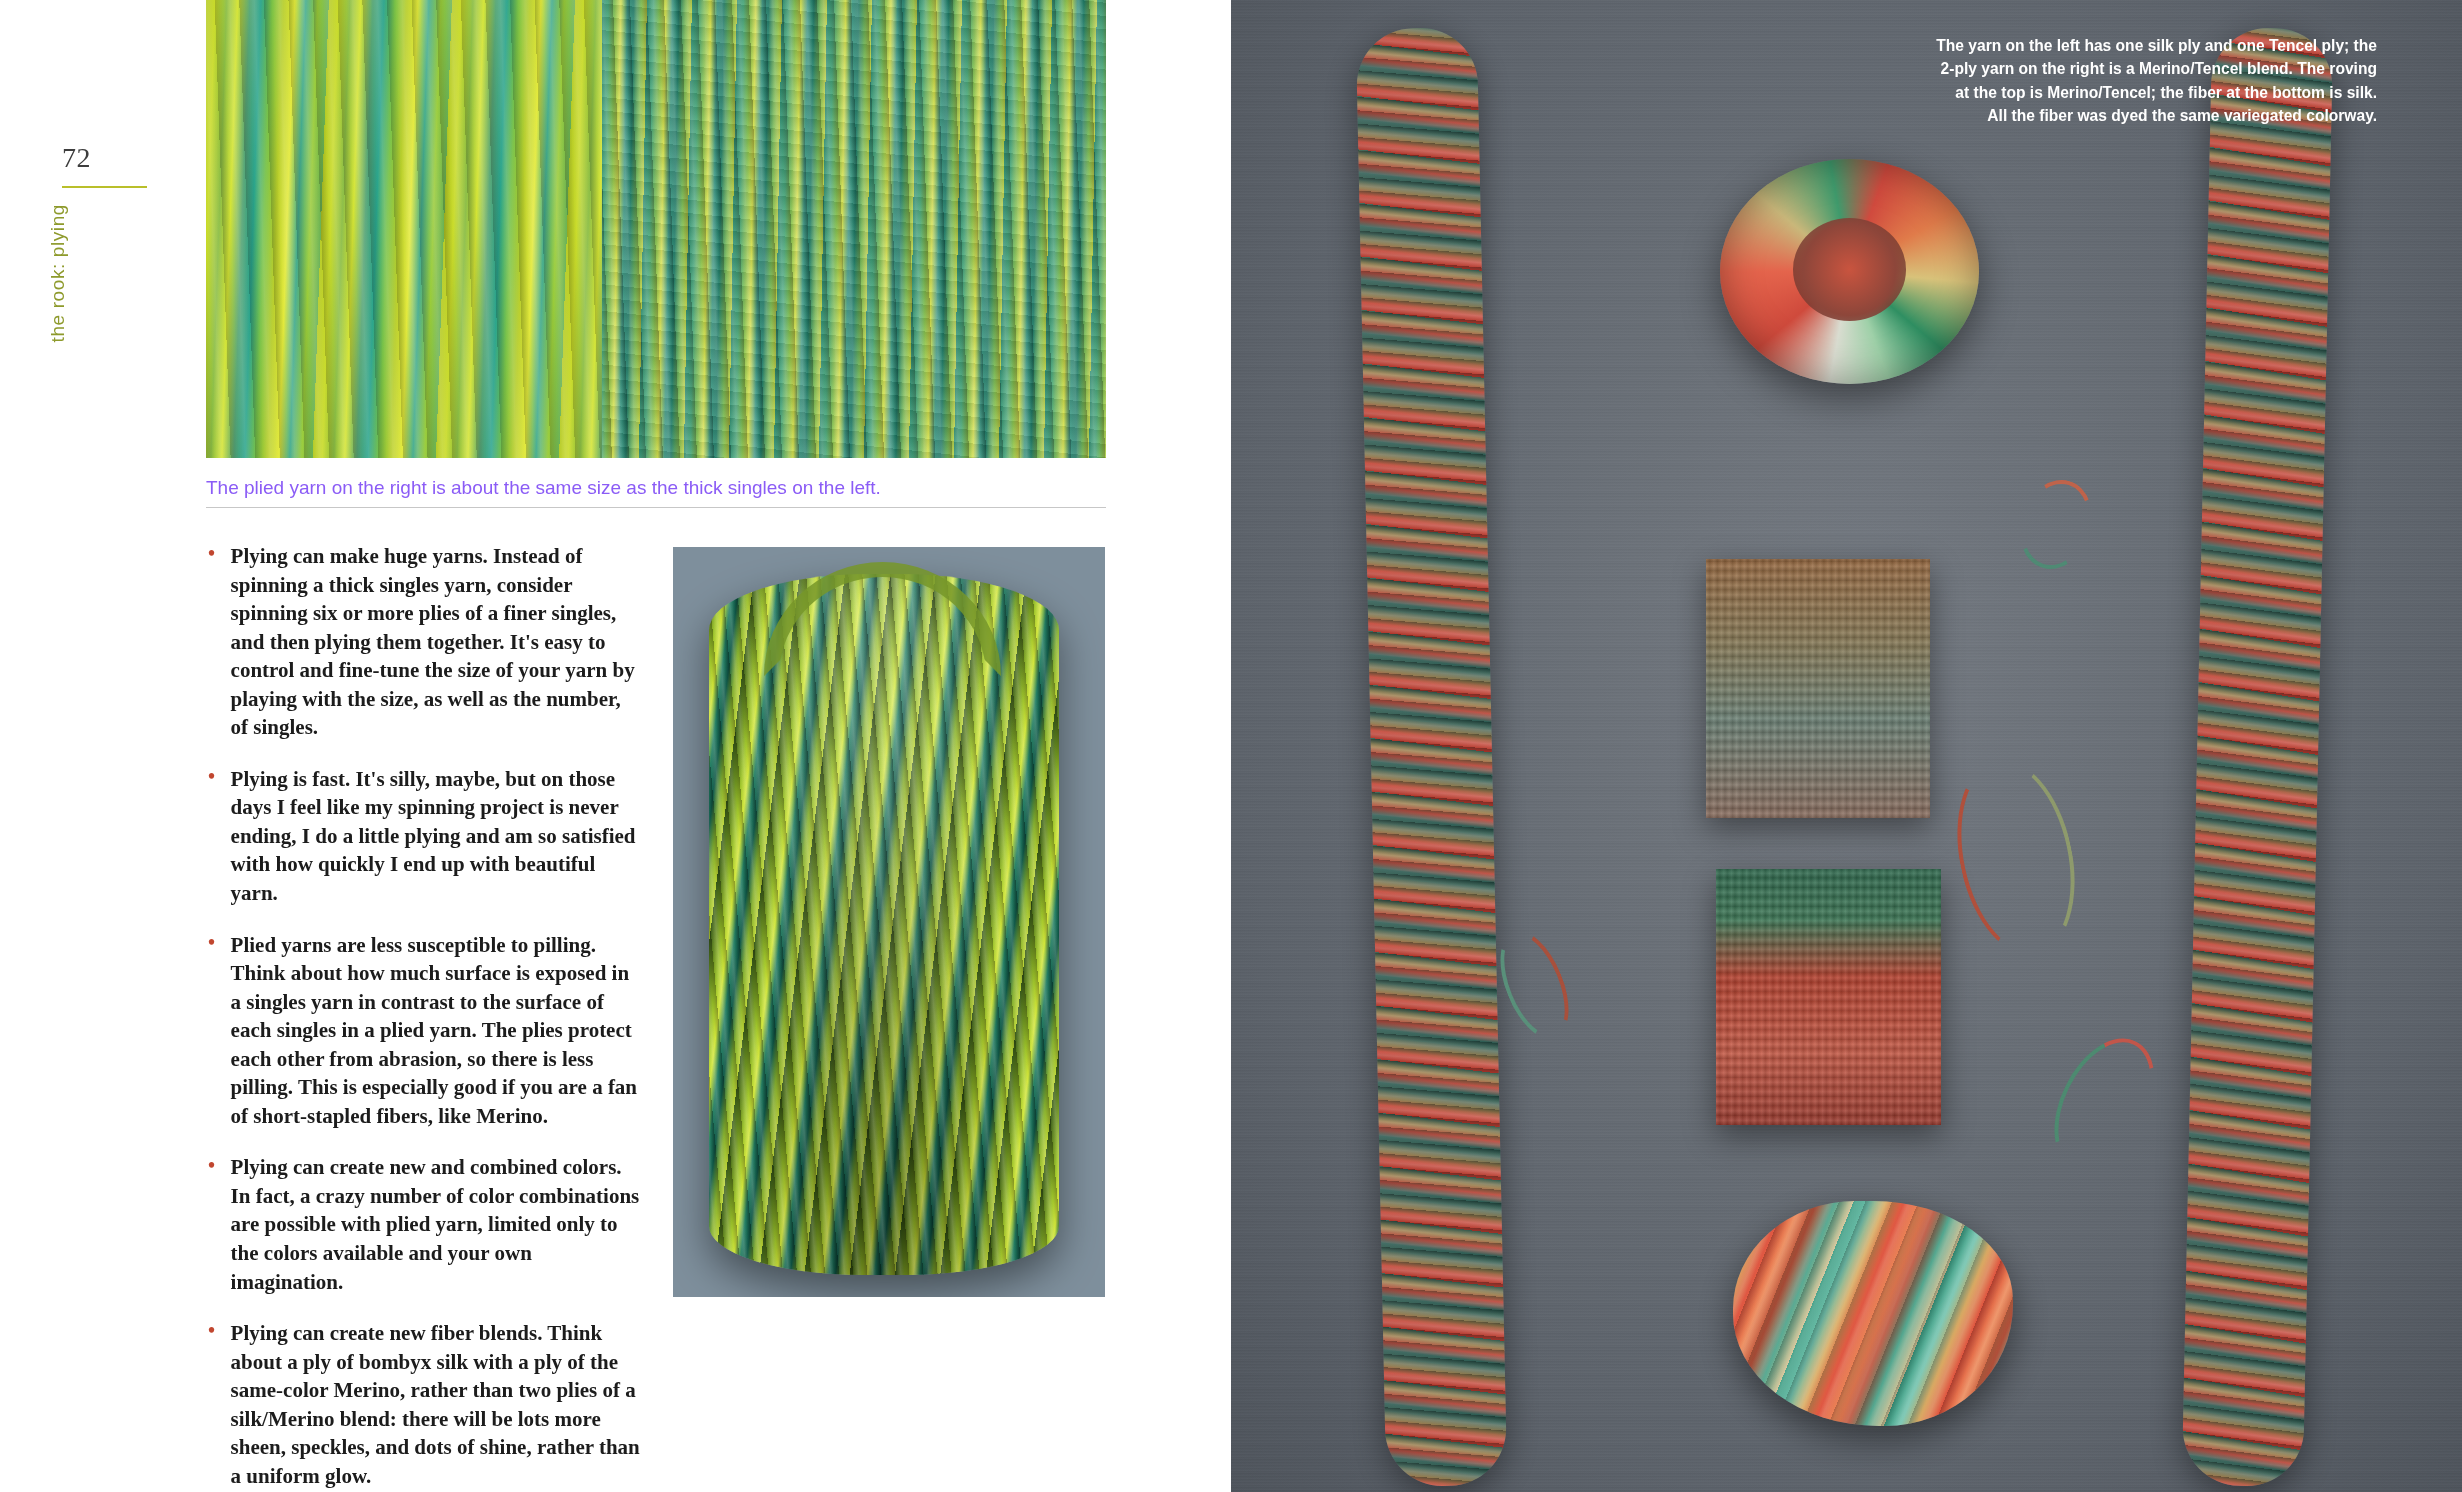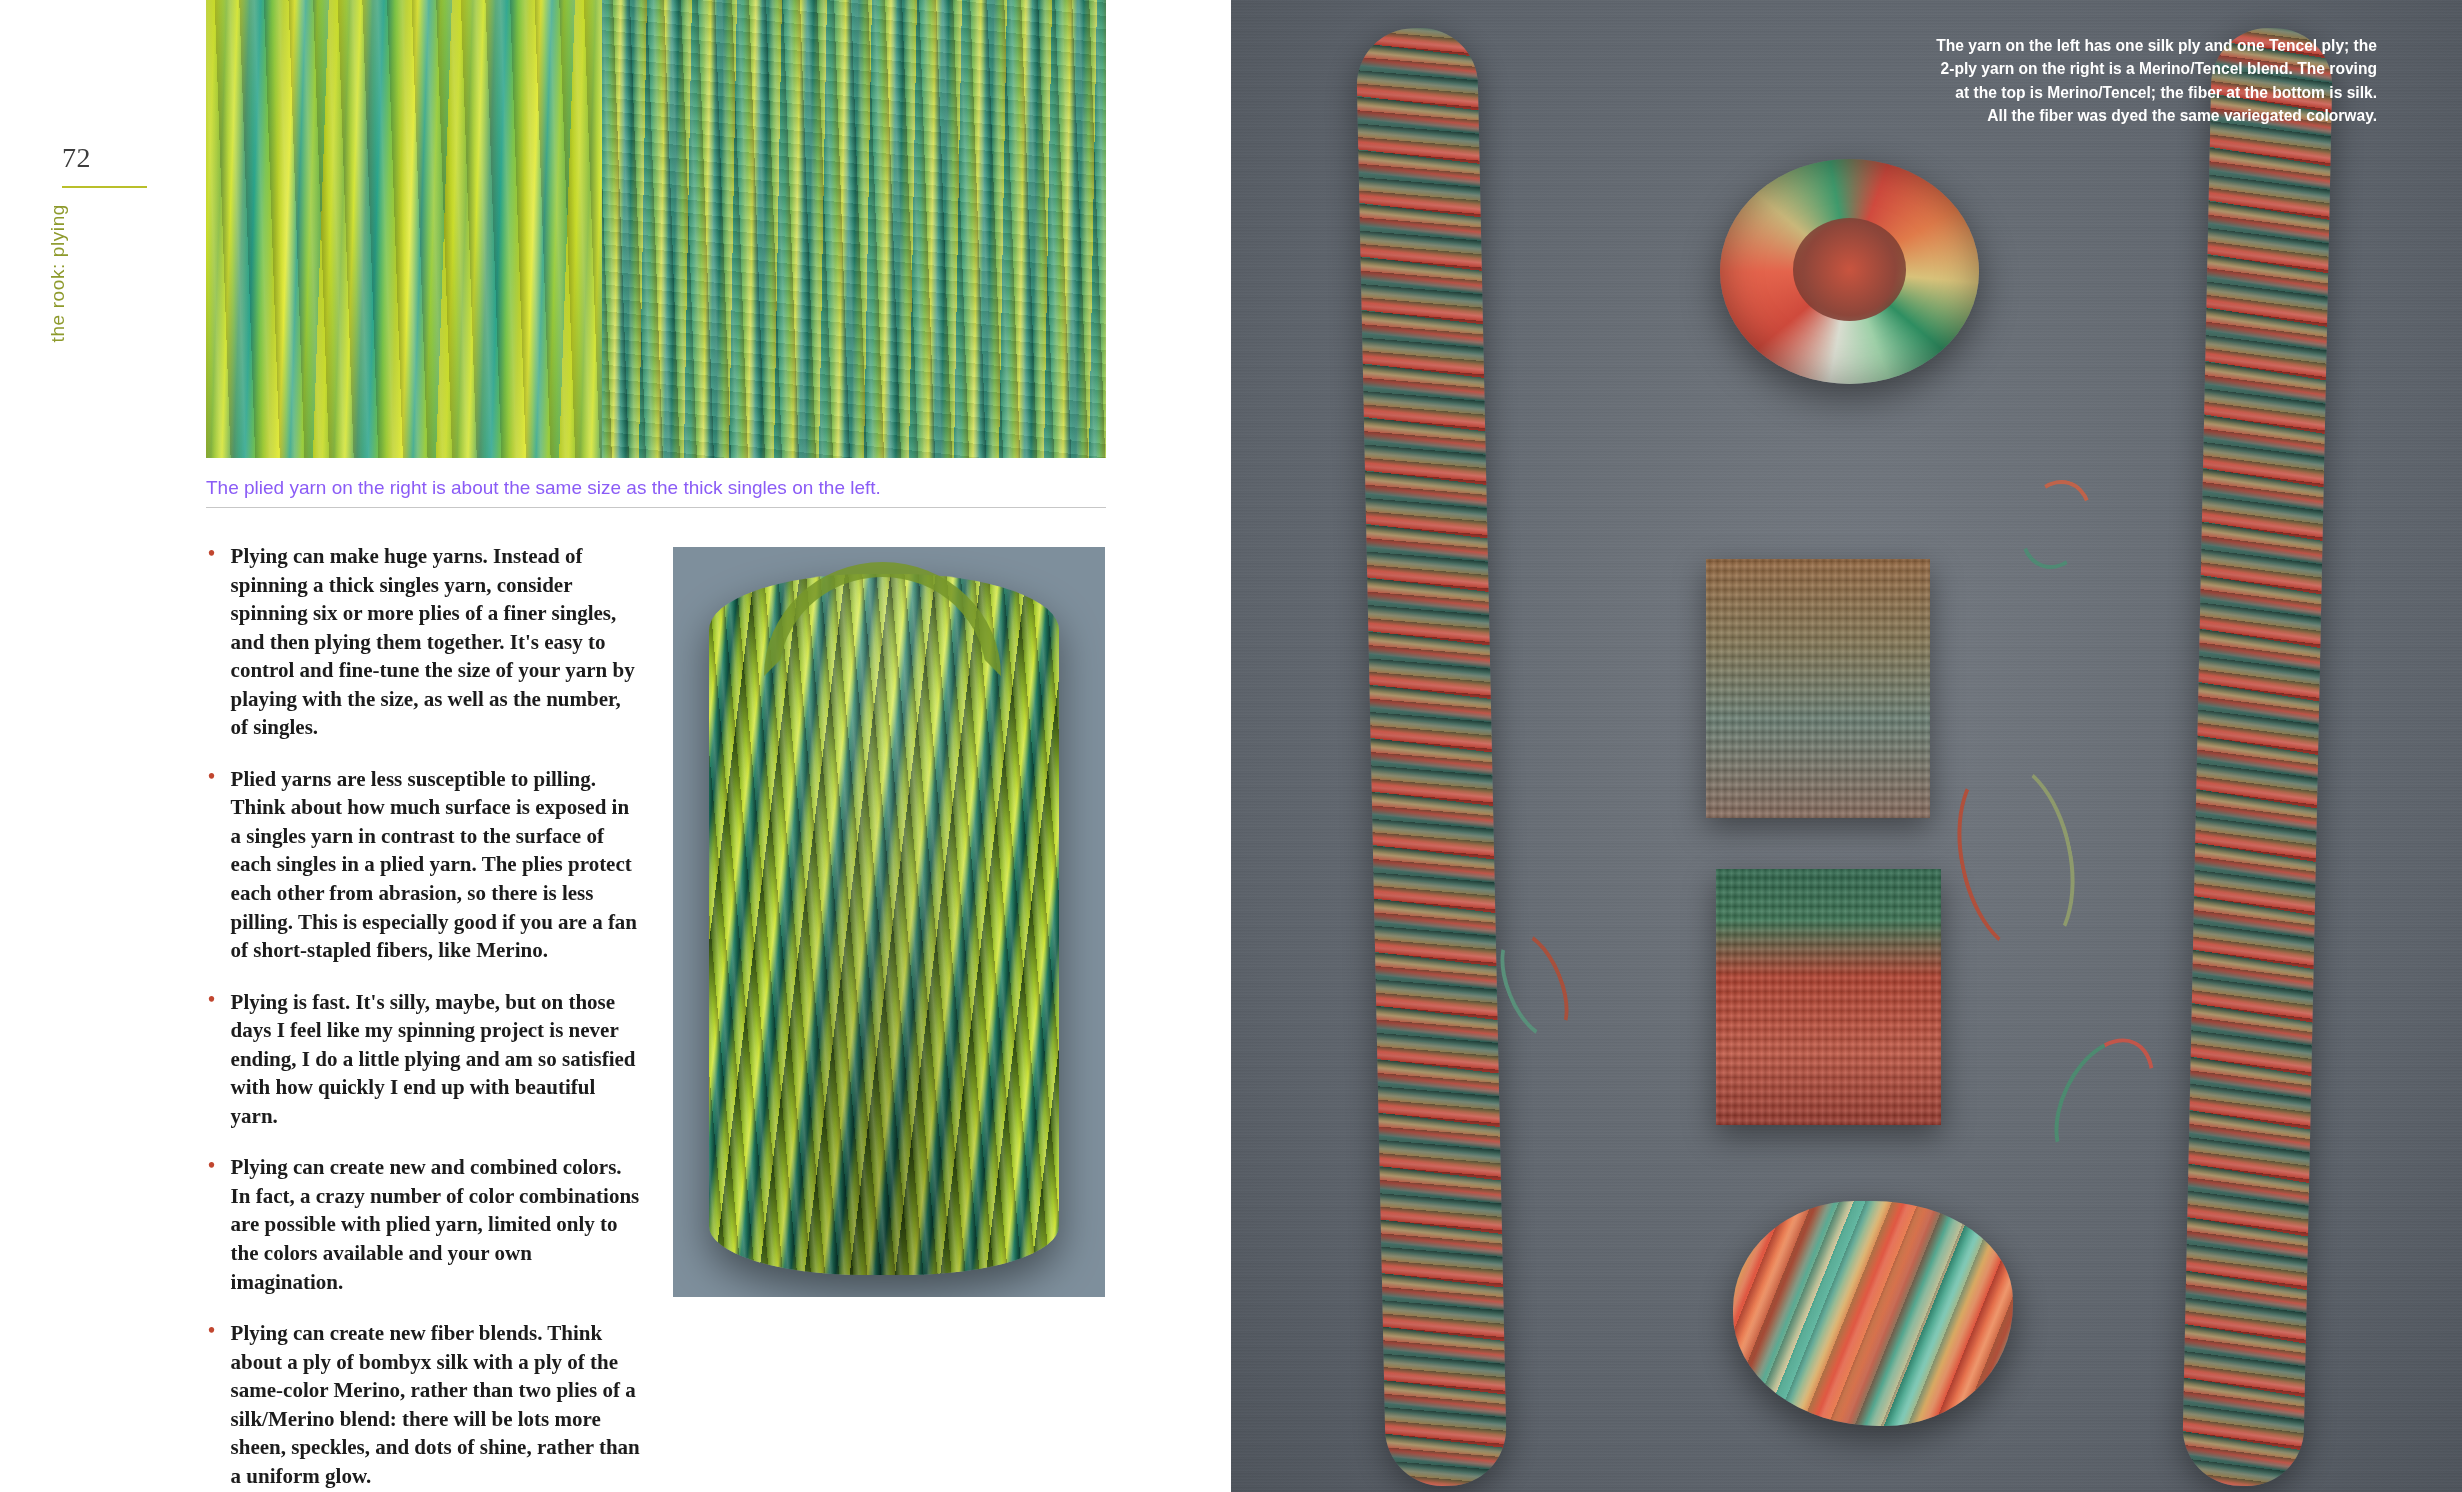--- a/index.html
+++ b/index.html
@@ -324,22 +324,22 @@
         <div class="half-left"></div>
         <div class="half-right"></div>
       </div>
     </div>
 
     <div class="caption caption-top">The plied yarn on the right is about the same size as the thick singles on the left.</div>
     <div class="caption-top-rule"></div>
 
     <div class="body-col">
       <p class="bullet">Plying can make huge yarns. Instead of spinning a thick singles yarn, consider spinning six or more plies of a finer singles, and then plying them together. It's easy to control and fine-tune the size of your yarn by playing with the size, as well as the number, of singles.</p>
+      <p class="bullet">Plying is fast. It's silly, maybe, but on those days I feel like my spinning project is never ending, I do a little plying and am so satisfied with how quickly I end up with beautiful yarn.</p>
       <p class="bullet">Plied yarns are less susceptible to pilling. Think about how much surface is exposed in a singles yarn in contrast to the surface of each singles in a plied yarn. The plies protect each other from abrasion, so there is less pilling. This is especially good if you are a fan of short-stapled fibers, like Merino.</p>
-      <p class="bullet">Plying is fast. It's silly, maybe, but on those days I feel like my spinning project is never ending, I do a little plying and am so satisfied with how quickly I end up with beautiful yarn.</p>
       <p class="bullet">Plying can create new and combined colors. In fact, a crazy number of color combinations are possible with plied yarn, limited only to the colors available and your own imagination.</p>
       <p class="bullet">Plying can create new fiber blends. Think about a ply of bombyx silk with a ply of the same-color Merino, rather than two plies of a silk/Merino blend: there will be lots more sheen, speckles, and dots of shine, rather than a uniform glow.</p>
     </div>
 
     <div class="photo-skein">
       <div class="skein-body"></div>
       <div class="skein-loop"></div>
     </div>
 
   </div>

